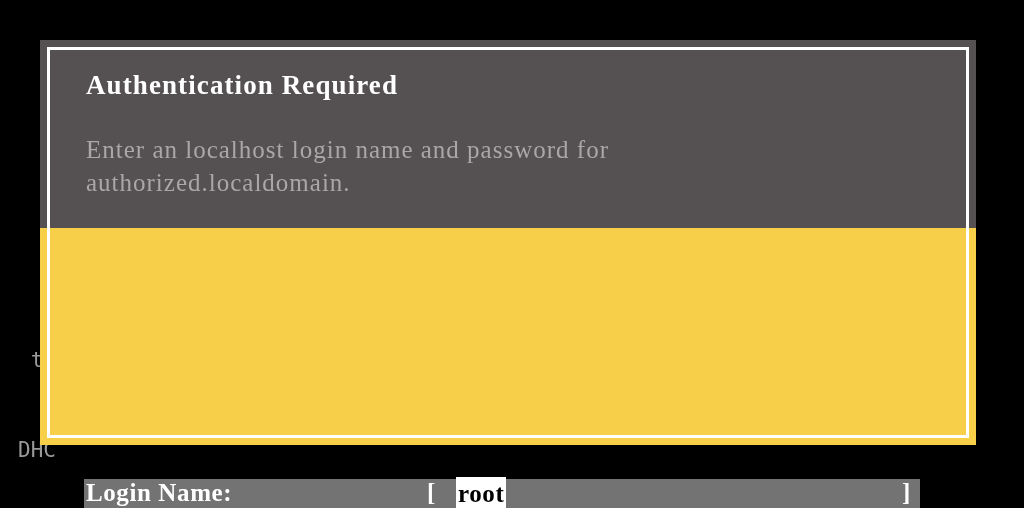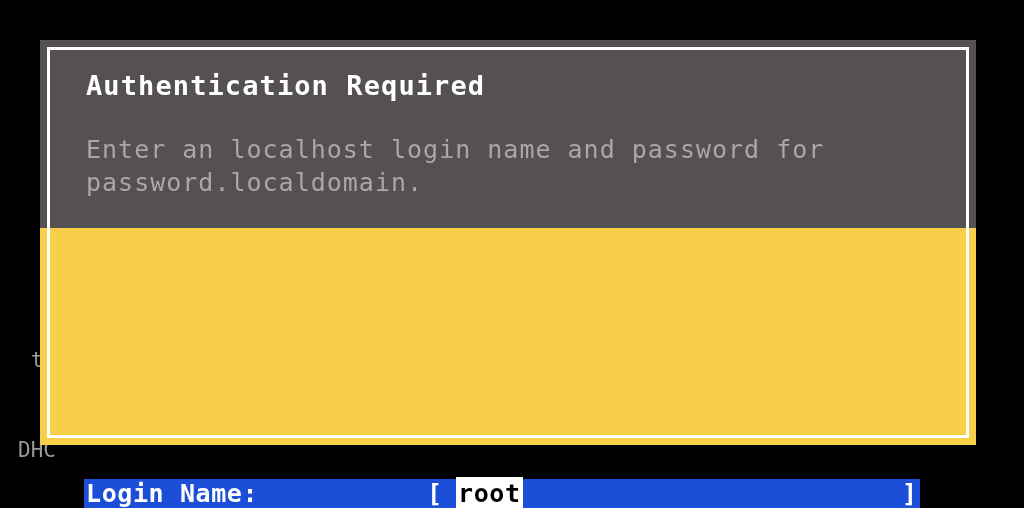--- a/index.html
+++ b/index.html
@@ -34,20 +34,21 @@
   #console-bg div { height: 30px; }
 
   
   #dialog {
     position: absolute;
     left: 40px;
     top: 40px;
     width: 936px;
     height: 405px;
     box-sizing: border-box;
+    font-family: Liberation Serif, serif;
   }
   .dlg-top {
     position: absolute;
     left: 0; top: 0;
     width: 936px;
     height: 188px;
     background: #555052;
     box-sizing: border-box;
   }
   .dlg-bottom {
@@ -108,21 +109,21 @@
     position: absolute;
     left: 44px;
     width: 836px;
     height: 29px;
     font-size: 25px;
     font-weight: bold;
     letter-spacing: 0.6px;
     white-space: pre;
   }
   .field-row.selected {
-    background: #1d4ed8;
+    background: #737373;
     color: #ffffff;
   }
   #row-login  { top: 251px; }
 
   .field-label {
     position: absolute;
     left: 2px;
     top: 0;
   }
   .bracket-open {
@@ -157,21 +158,21 @@
     <div>to</div>
     <div>DHC</div>
     
   </div>
 
   <div id="dialog">
 
     <div class="dlg-top">
       <div id="dlg-title">Authentication Required</div>
       <div id="dlg-message"><span>Enter an localhost login name and password for</span>
-<span>password.localdomain.</span></div>
+<span>authorized.localdomain.</span></div>
     </div>
 
     <div class="dlg-bottom">
 
       <div id="kbd-line">Configured Keyboard (US Default)</div>
 
       <div class="field-row selected" id="row-login">
         <span class="field-label">Login Name:</span>
         <span class="bracket-open">[</span>
         <span class="field-value cursor-hl">root</span>

